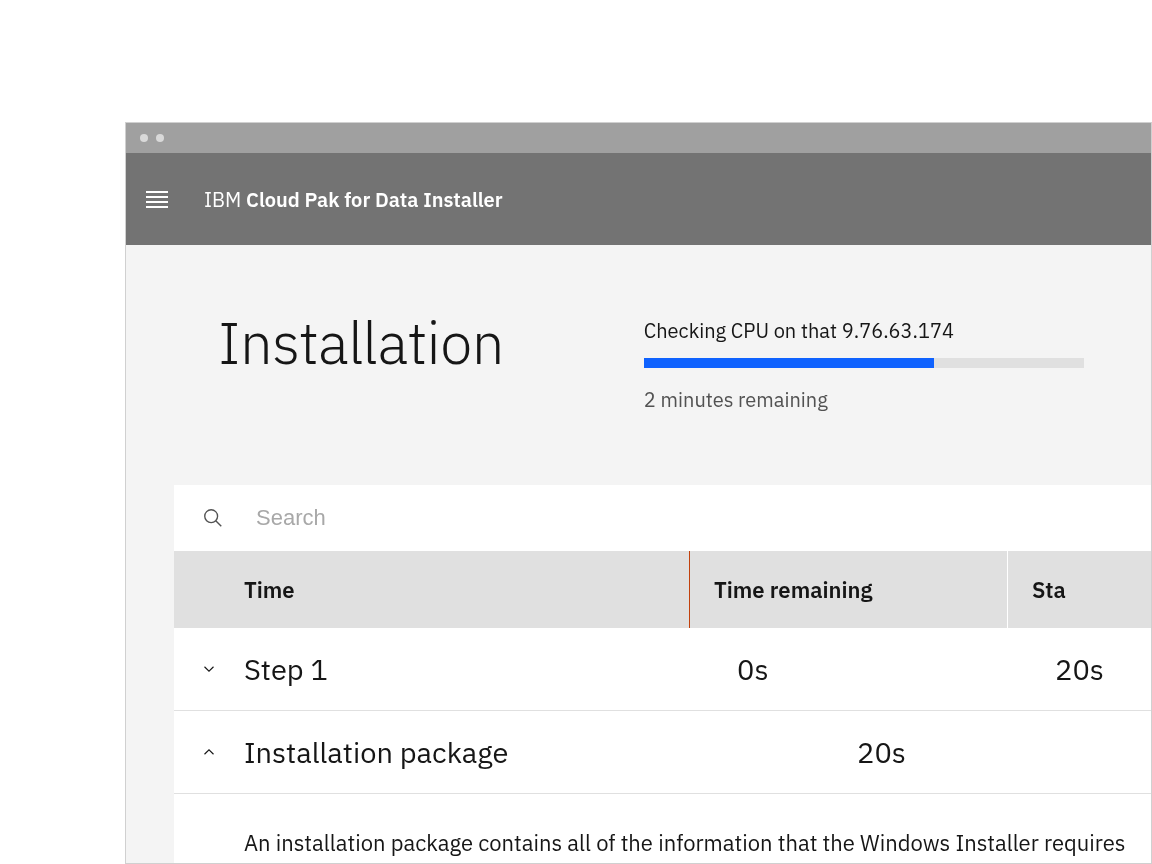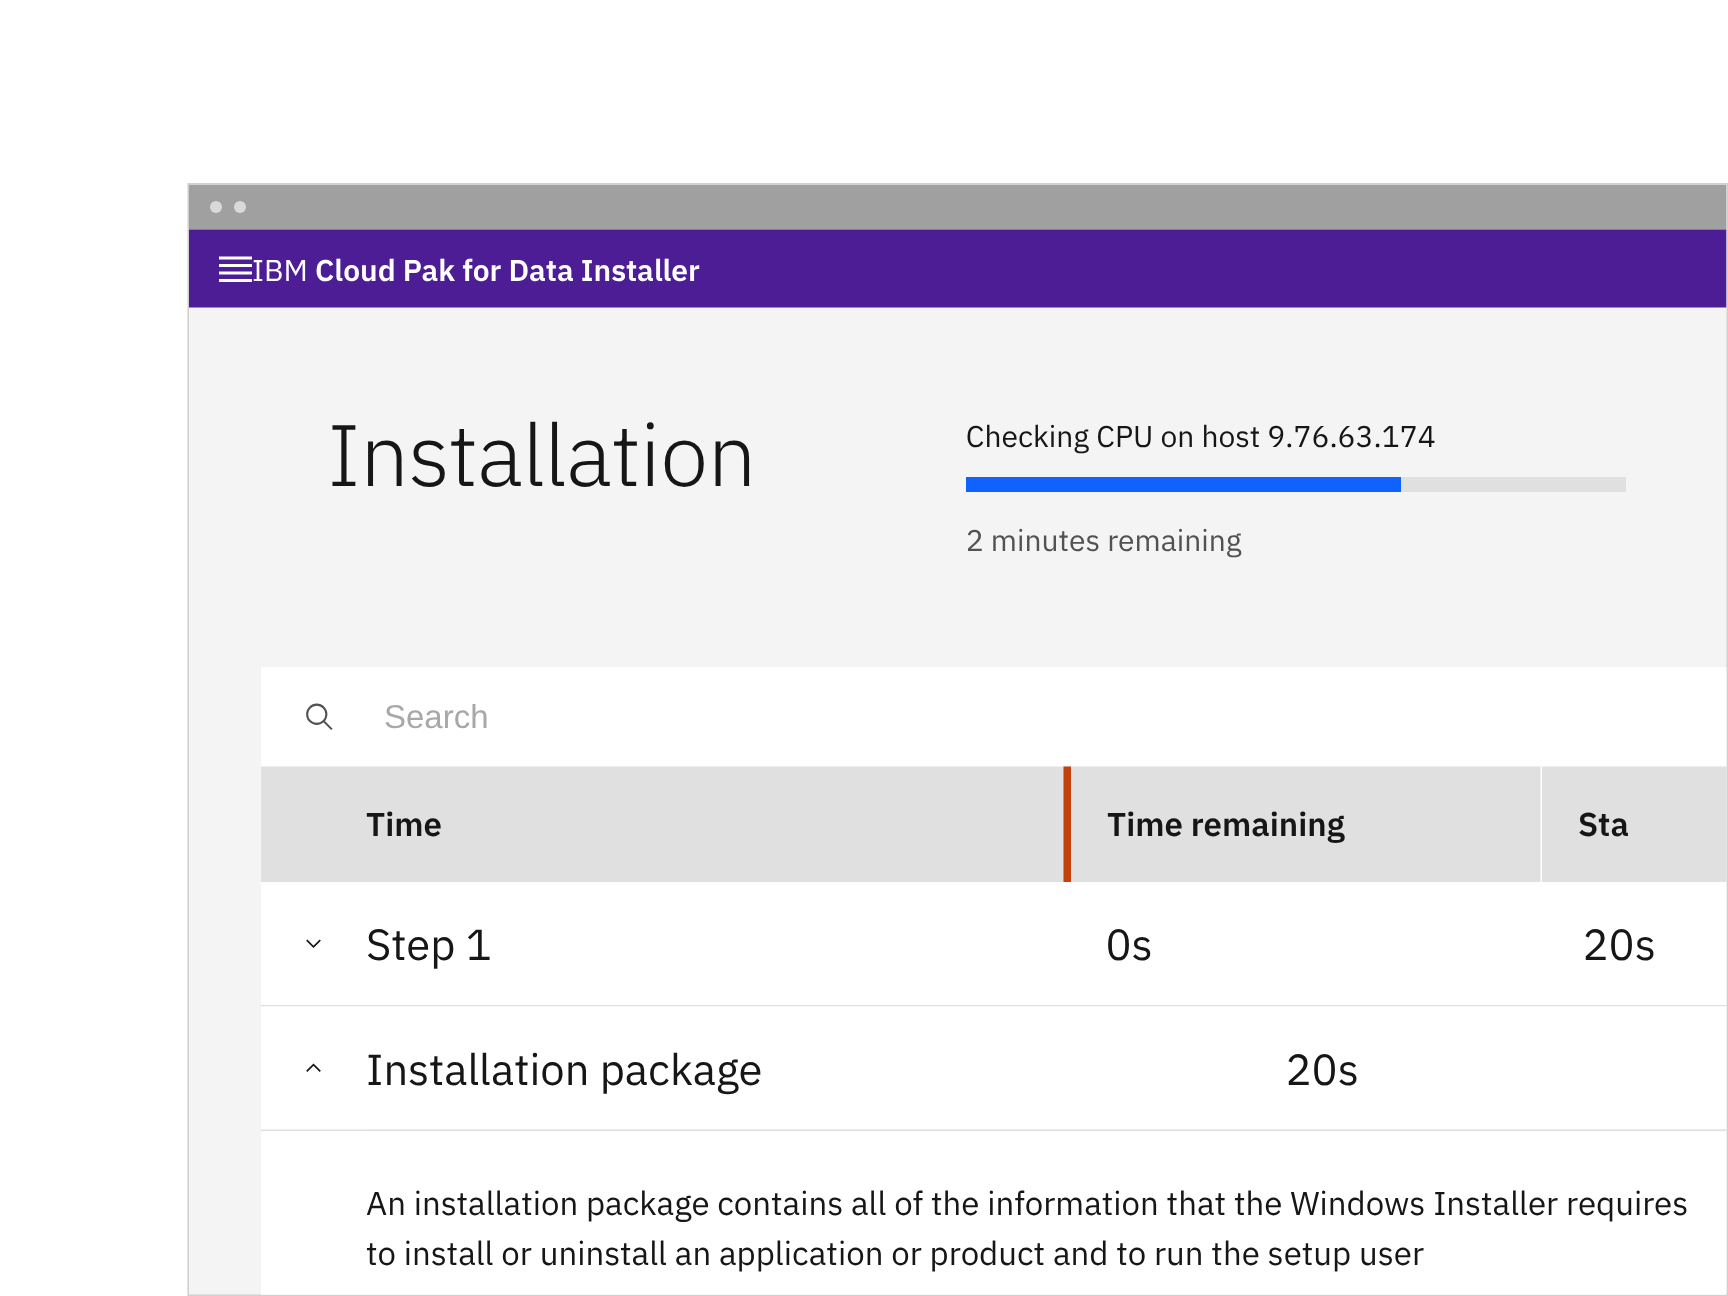--- a/index.html
+++ b/index.html
@@ -37,25 +37,26 @@
     }
     
     .window-dot {
       width: 8px;
       height: 8px;
       border-radius: 50%;
       background: #d9d9d9;
     }
     
     .app-header {
-      height: 52px;
-      background: #4c1d95;
+      height: 92px;
+      background: #737373;
       display: flex;
       align-items: center;
       padding: 0 20px;
+      gap: 36px;
     }
     
     .hamburger-icon {
       display: flex;
       flex-direction: column;
       gap: 3px;
       cursor: pointer;
     }
     
     .hamburger-line {
@@ -169,26 +170,26 @@
     }
     
     .col-step {
       flex: 1;
       padding: 24px 0;
     }
     
     .col-time {
       width: 318px;
       padding: 24px 0;
-      border-left: 5px solid #c2410c;
+      border-left: 1px solid #c2410c;
       padding-left: 24px;
     }
     
     .col-status {
-      width: 124px;
+      width: 144px;
       padding: 24px 0;
       border-left: 1px solid #ffffff;
       padding-left: 24px;
     }
     
     .table-row {
       display: flex;
       background: #ffffff;
       border-bottom: 1px solid #e0e0e0;
       font-size: 29px;
@@ -281,21 +282,21 @@
       <span class="app-title-bold">Cloud Pak for Data Installer</span>
     </div>
   </div>
 
   <div class="content-area">
 
     <div class="header-row">
       <h1 class="page-title">Installation</h1>
 
       <div class="progress-section">
-        <div class="progress-label">Checking CPU on host 9.76.63.174</div>
+        <div class="progress-label">Checking CPU on that 9.76.63.174</div>
         <div class="progress-bar-track">
           <div class="progress-bar-fill"></div>
         </div>
         <div class="progress-remaining">2 minutes remaining</div>
       </div>
     </div>
 
     <div class="table-container">
 
       <div class="search-row">

